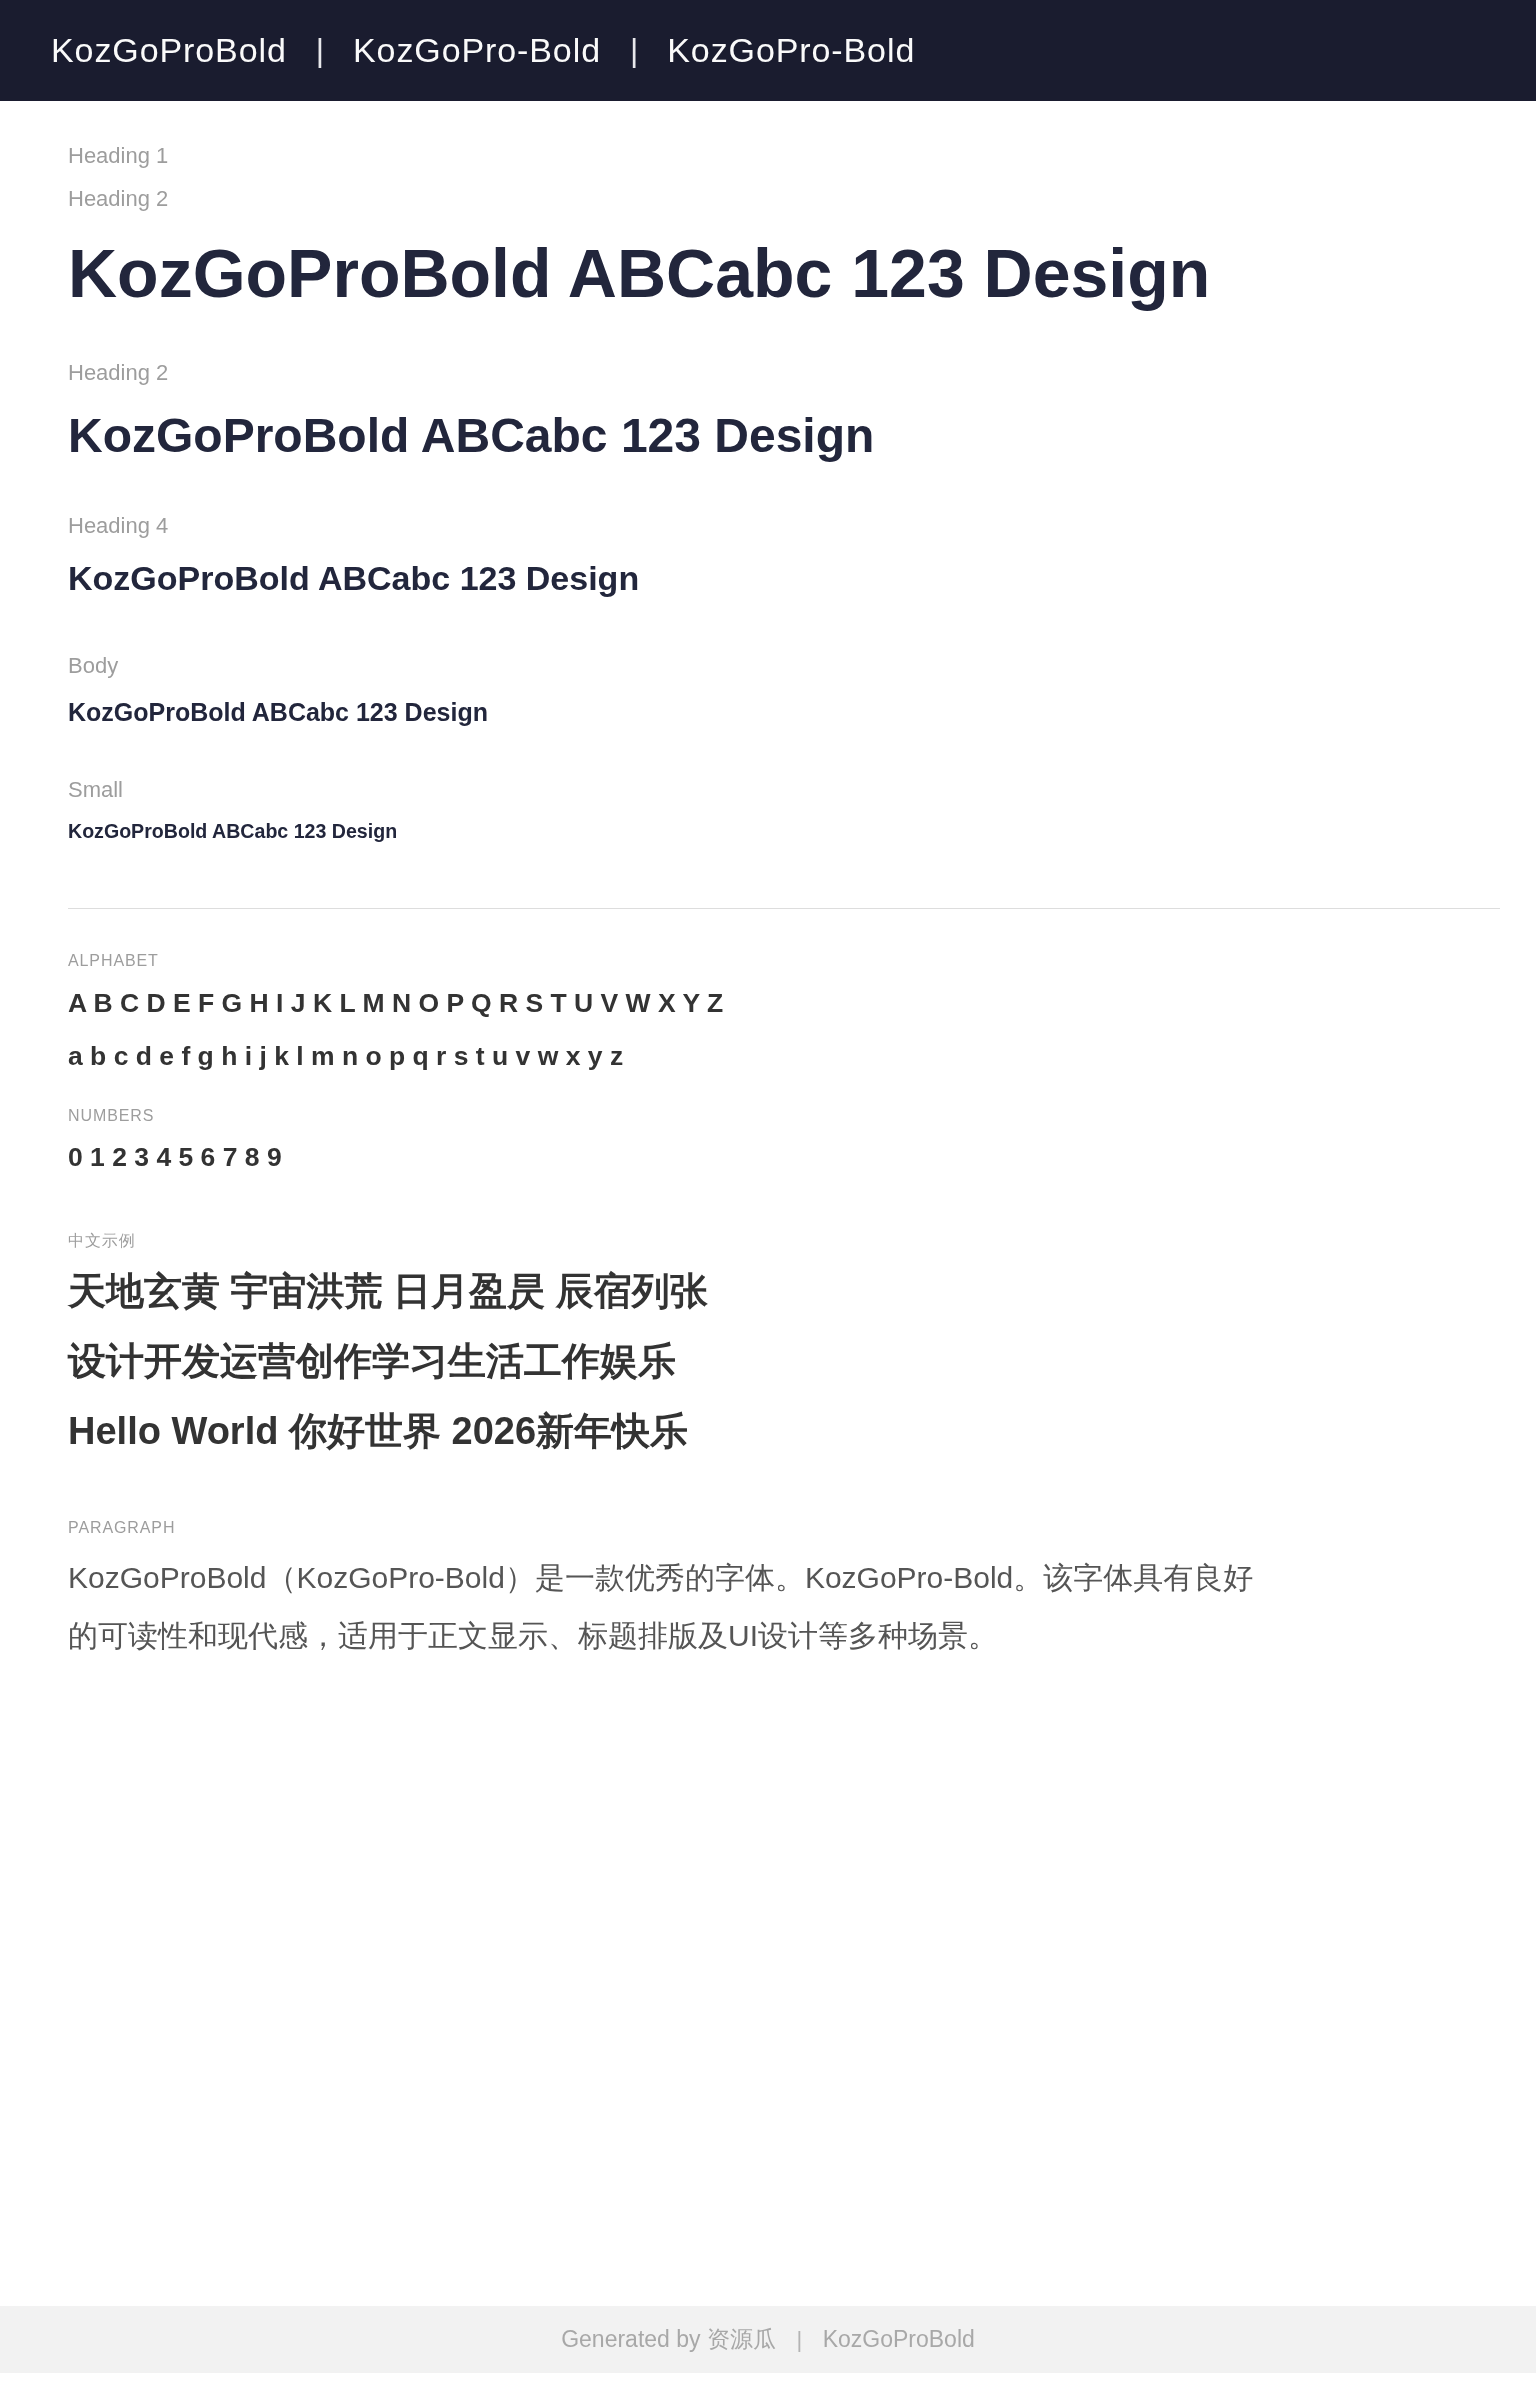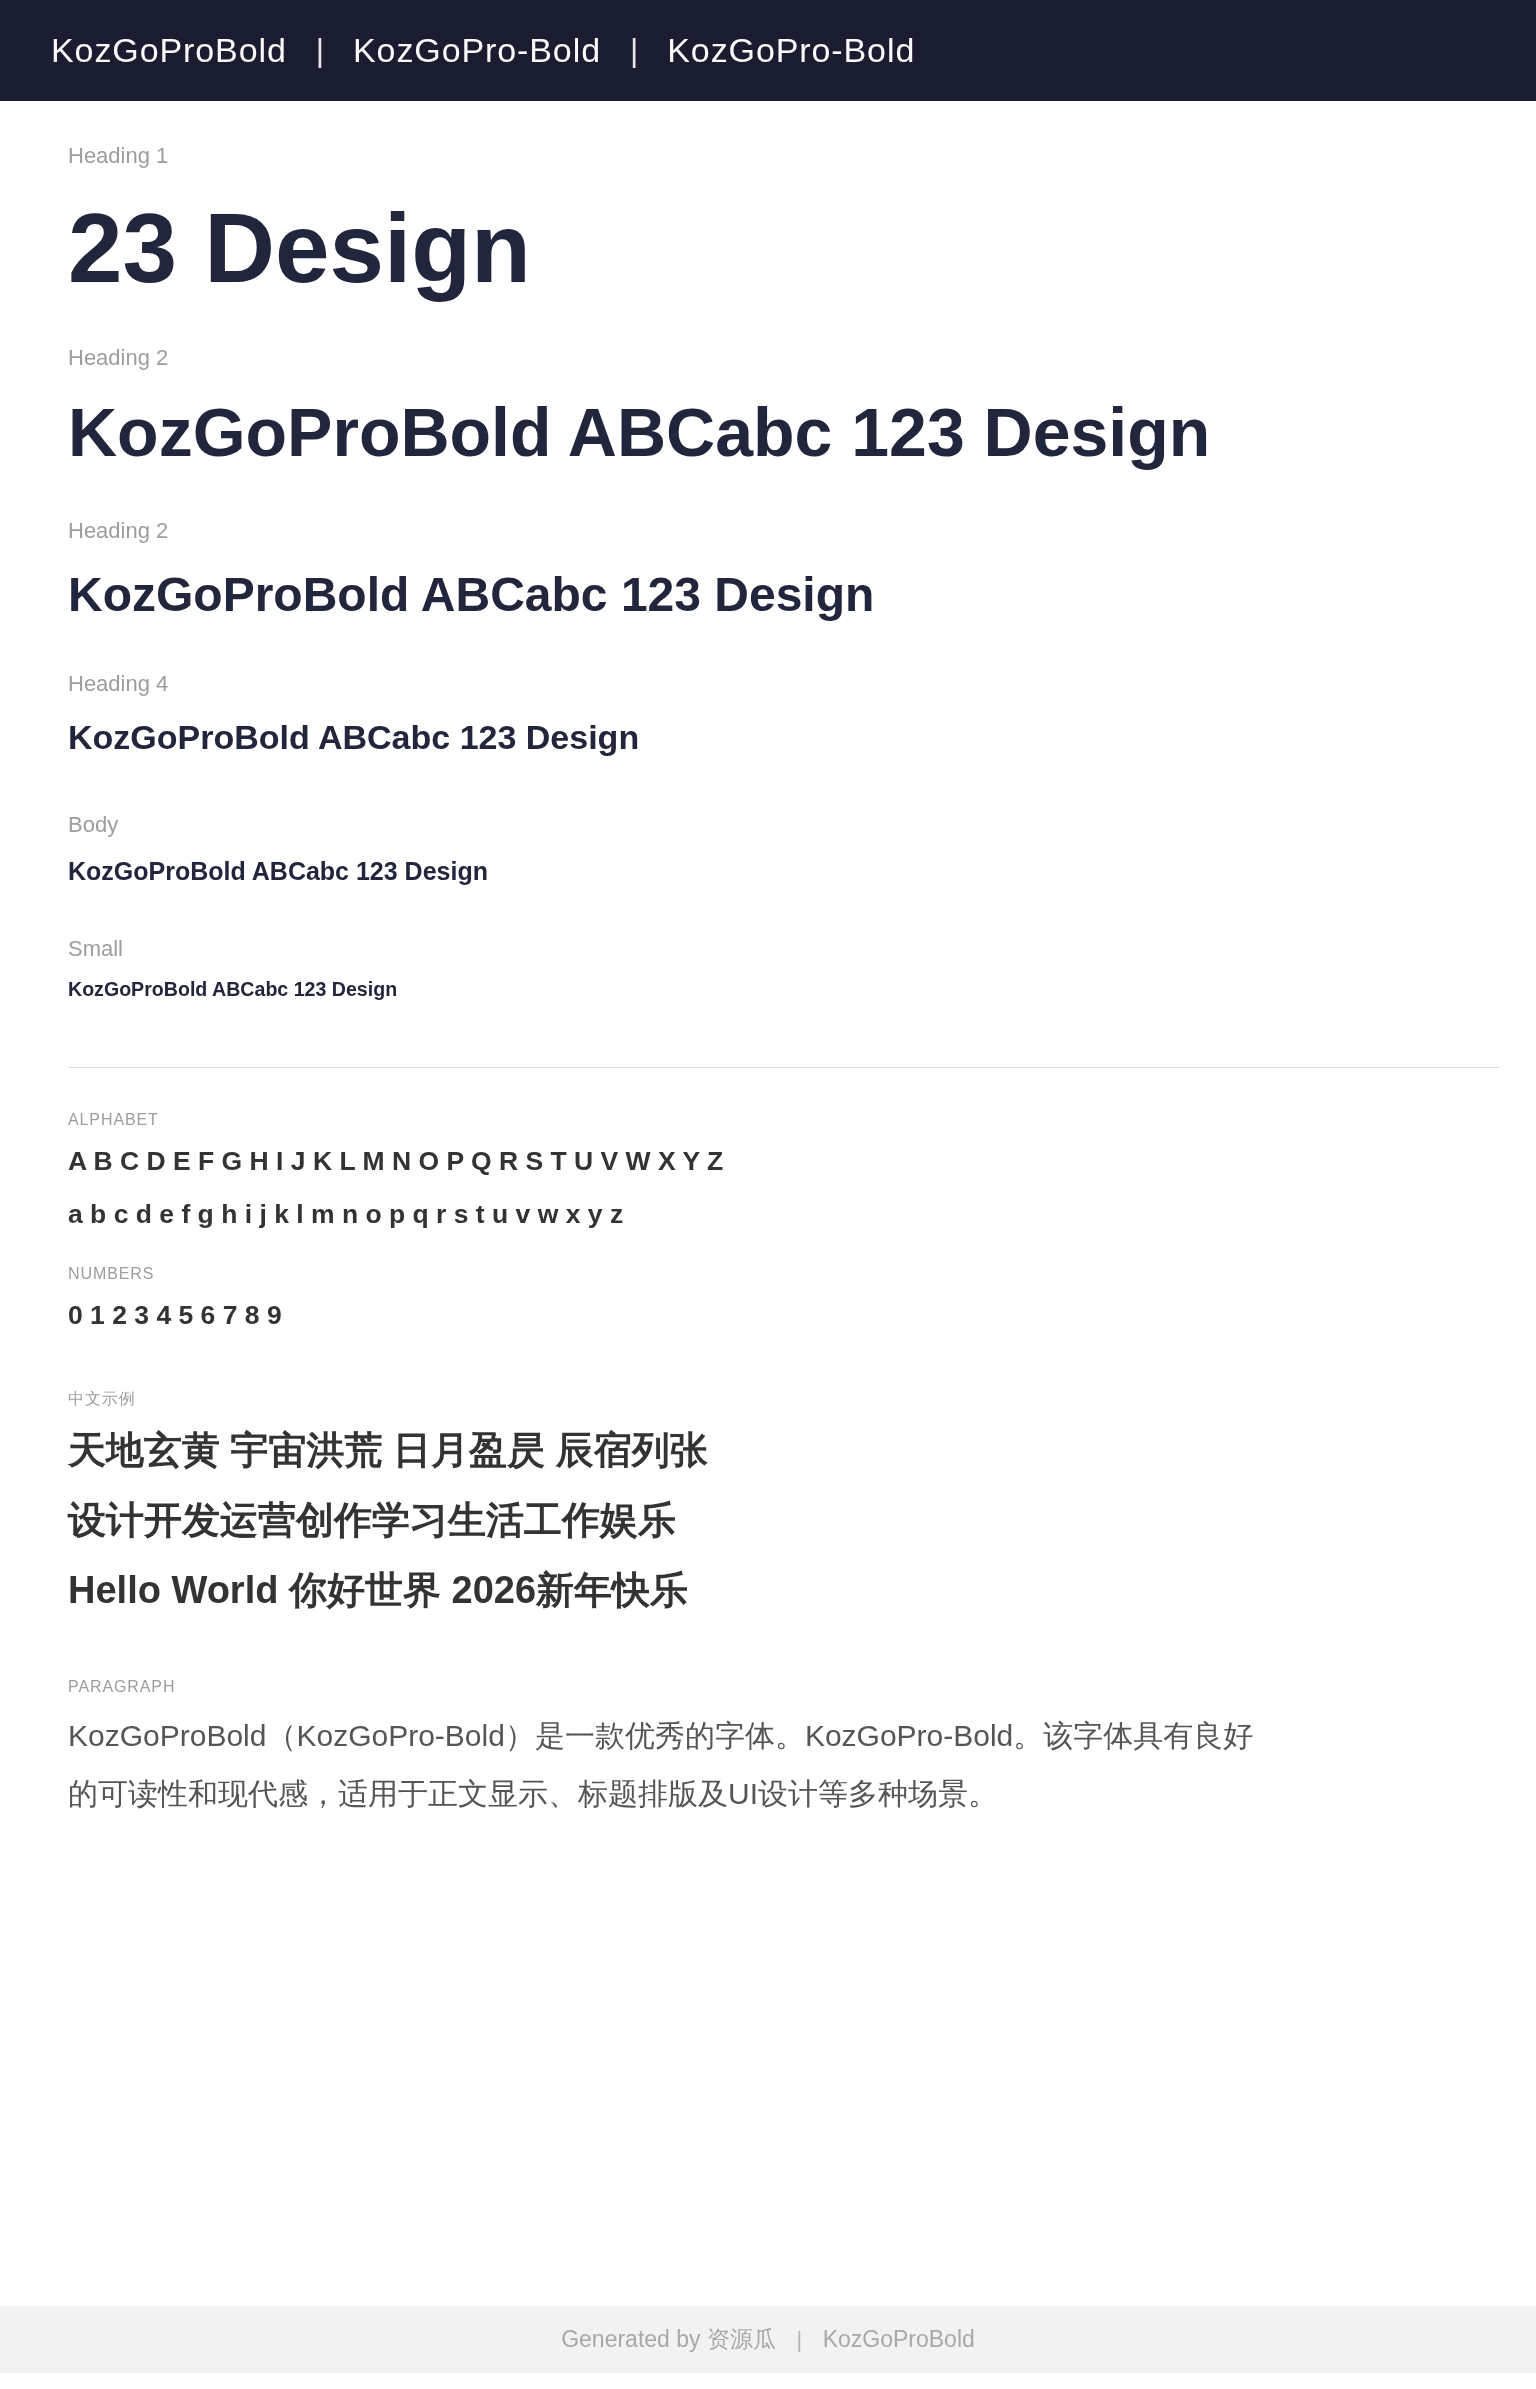--- a/index.html
+++ b/index.html
@@ -161,21 +161,20 @@
   <span class="item">KozGoPro-Bold</span>
   <span class="sep">|</span>
   <span class="item">KozGoPro-Bold</span>
 </header>
 
 <main class="content">
 
   <section class="sec-h1">
     <p class="spec-label">Heading 1</p>
     <div class="spec-text h1-text">
-      <span class="line">23 Design</span>
     </div>
   </section>
 
   <section class="sec-h2">
     <p class="spec-label">Heading 2</p>
     <p class="spec-text h2-text">KozGoProBold ABCabc 123 Design</p>
   </section>
 
   <section class="sec-h3">
     <p class="spec-label">Heading 2</p>

